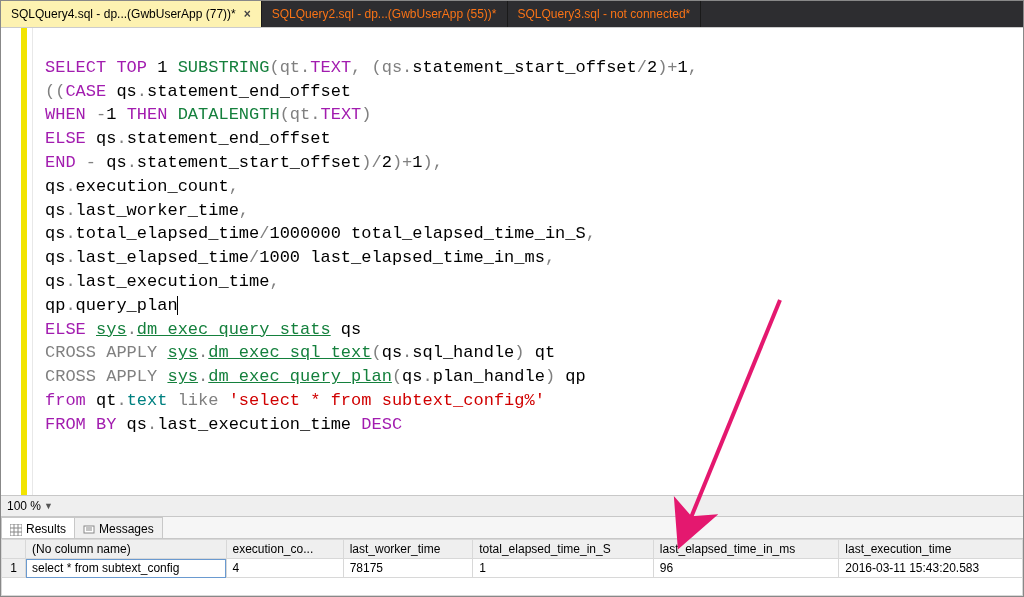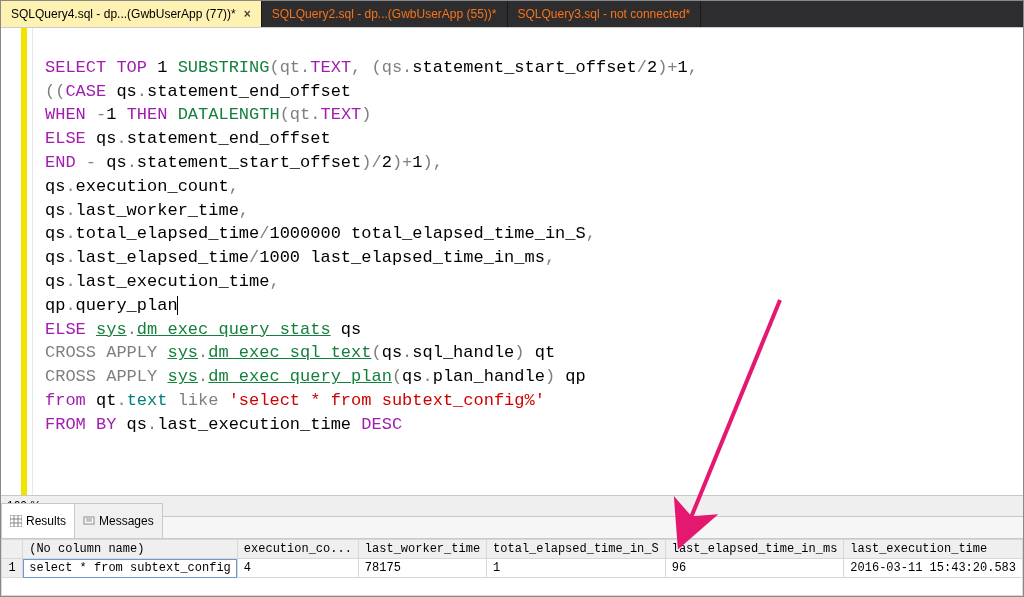--- a/index.html
+++ b/index.html
@@ -112,37 +112,37 @@
     align-items: flex-end;
   }
   .subtab {
     padding: 2px 8px;
     border: 1px solid #c8c8c8;
     border-bottom: none;
     margin-right: -1px;
     cursor: pointer;
     background: #f0f0f0;
     display: flex;
-    align-items: center;
+    align-items: flex-end;
     gap: 4px;
-    height: 35px;
+    height: 21px;
   }
   .subtab.active {
     background: #fff;
     position: relative;
     z-index: 1;
   }
   .subtab .ico {
     width: 12px;
     height: 12px;
     display: inline-block;
   }
   .grid {
     flex: 0 0 auto;
-    font-family: Liberation Mono, monospace;
+    font-family: Liberation Sans, sans-serif;
     font-size: 12px;
     background: #fff;
     overflow: auto;
     position: relative;
   }
   table.results {
     border-collapse: collapse;
     width: 100%;
   }
   table.results th, table.results td {

